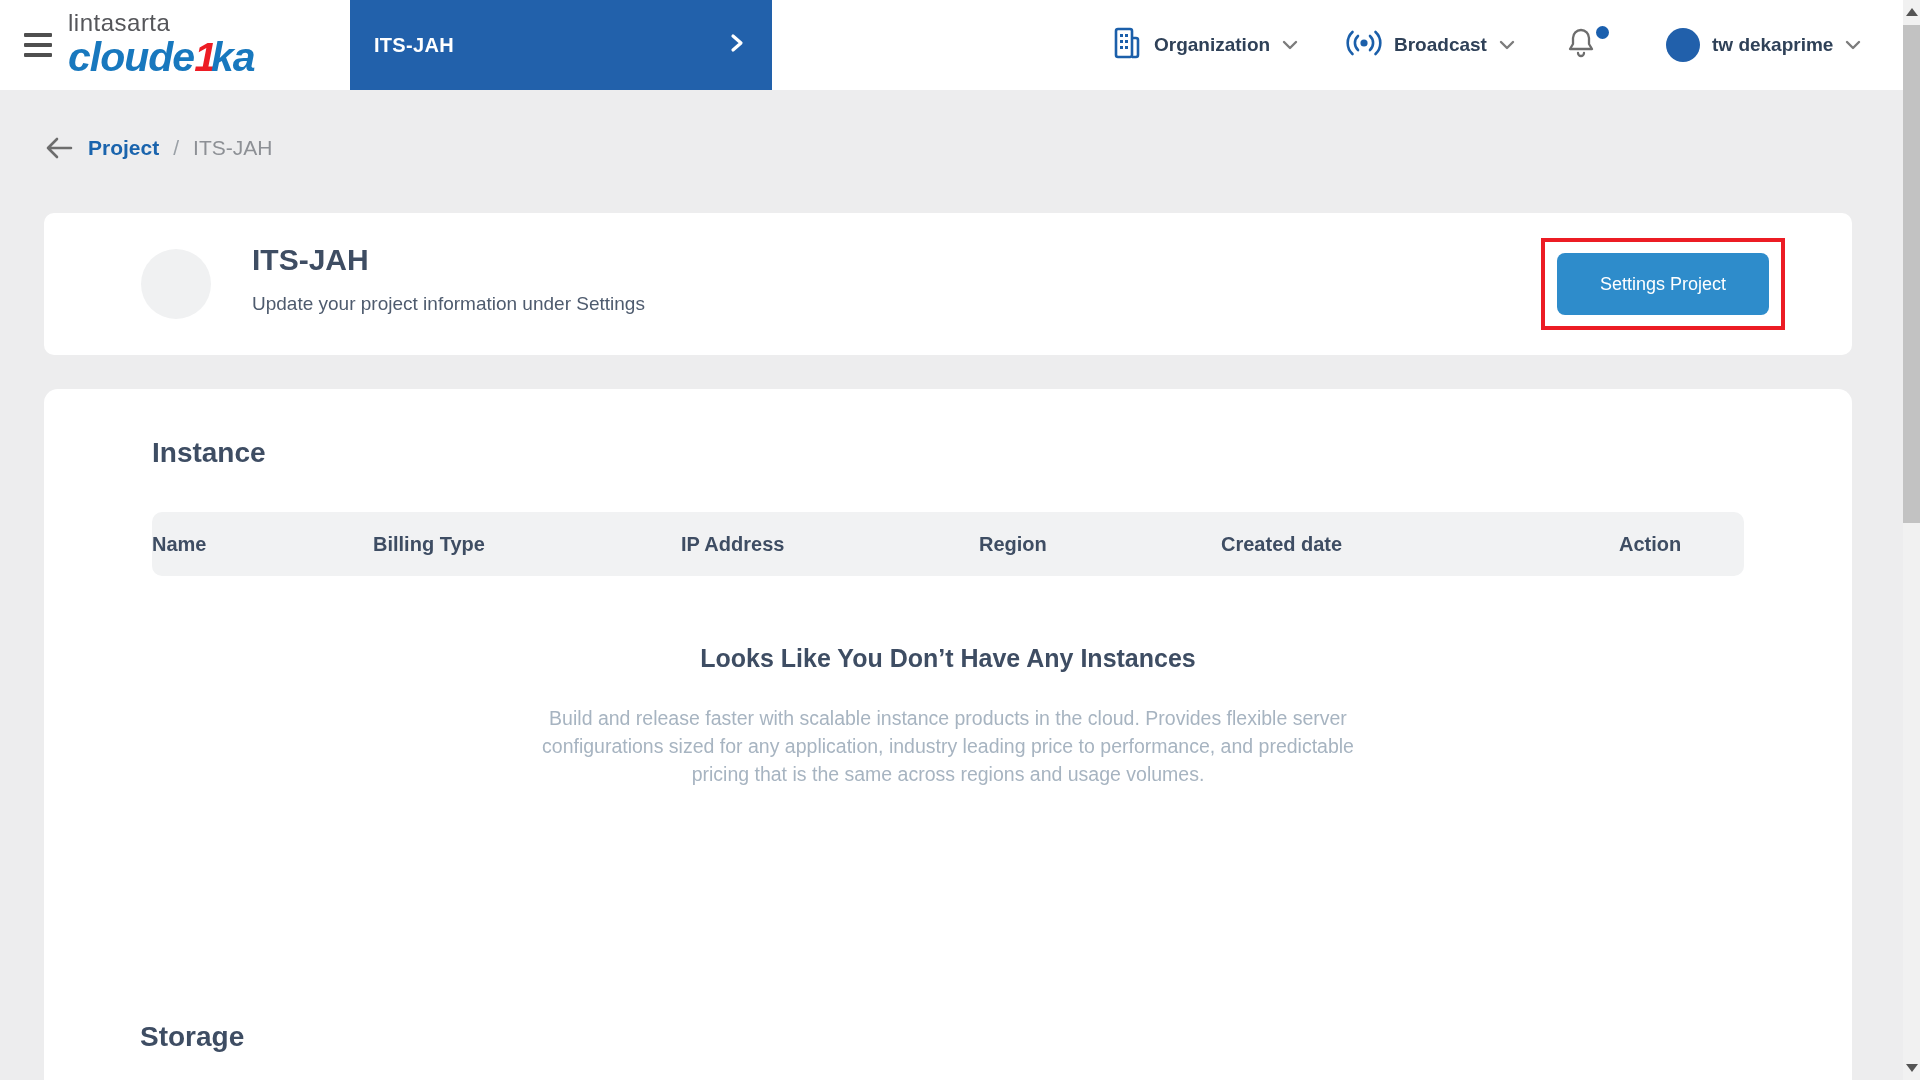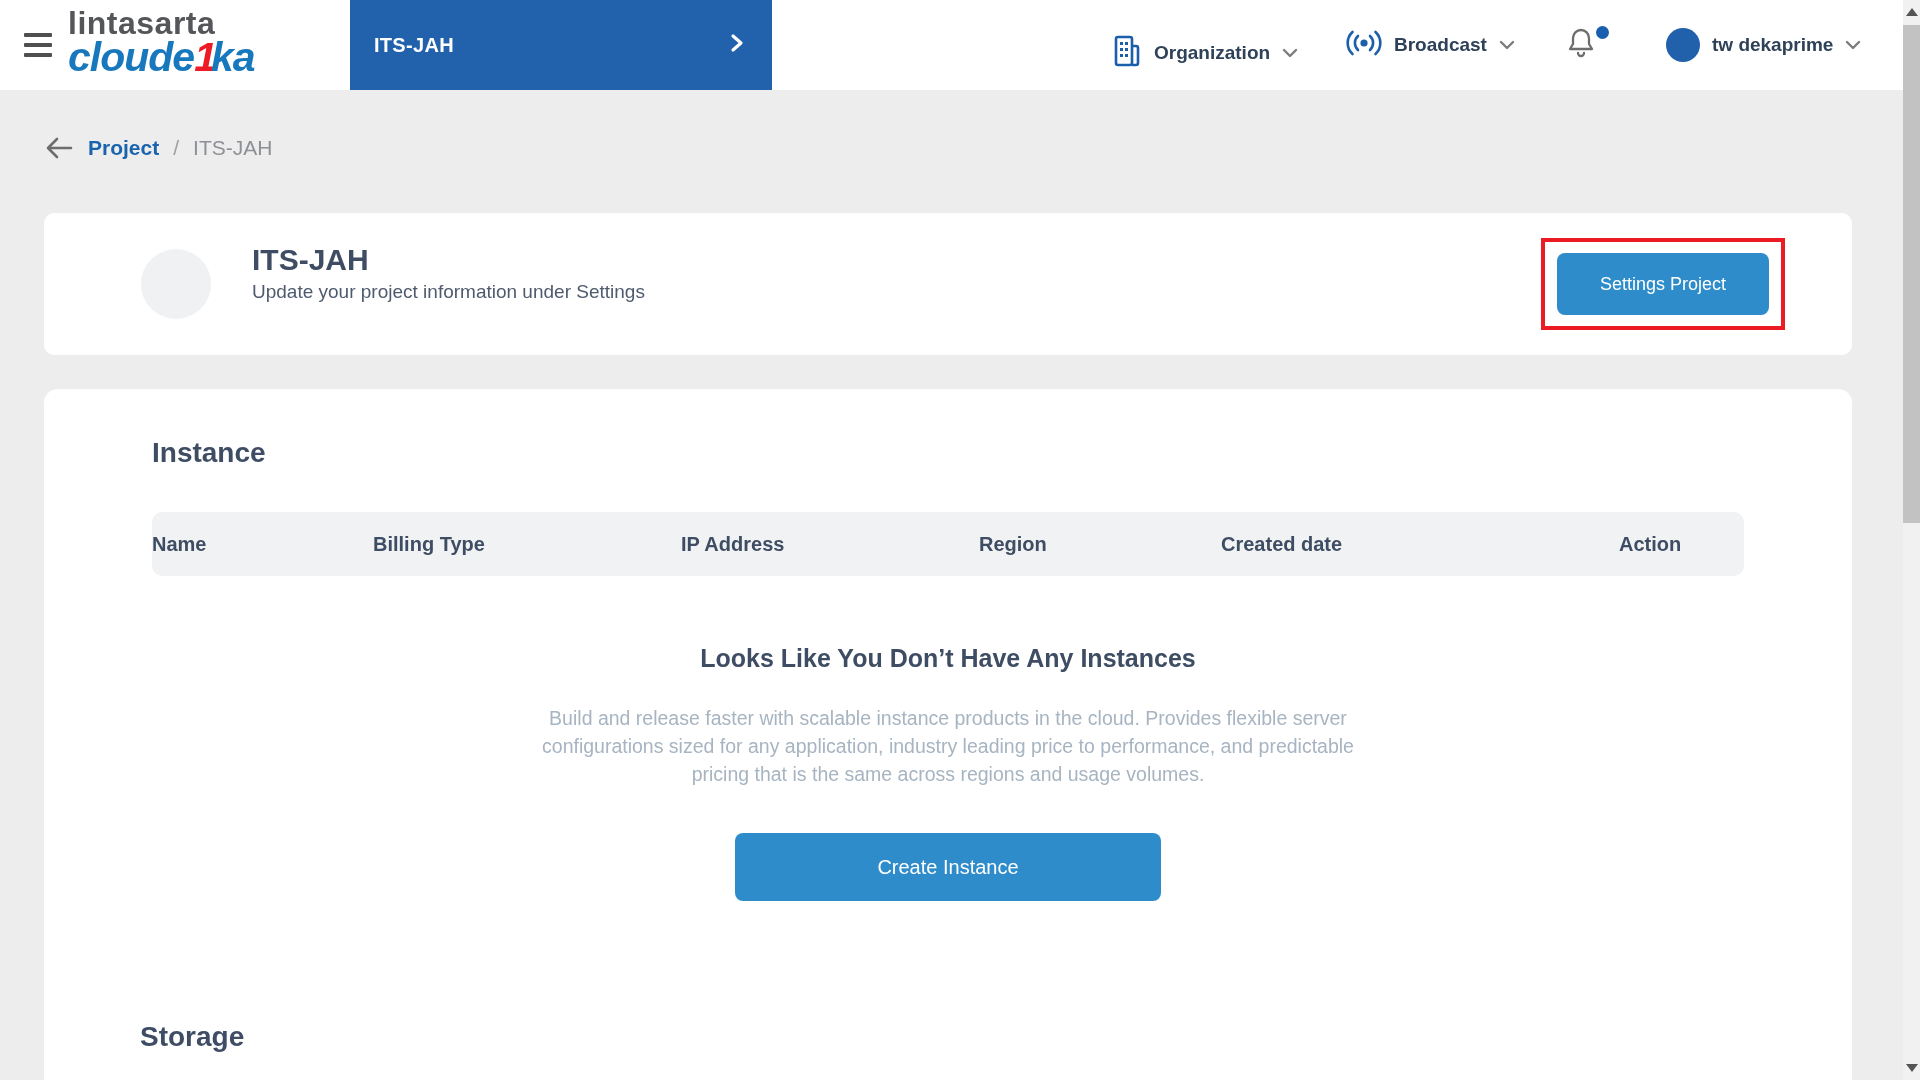--- a/index.html
+++ b/index.html
@@ -16,35 +16,35 @@
     position:absolute; left:0; top:0; width:1903px; height:90px;
     background:#ffffff; z-index:5;
   }
   .hamburger {
     position:absolute; left:24px; top:33px; width:30px; height:24px;
     display:flex; flex-direction:column; justify-content:space-between; cursor:pointer;
   }
   .hamburger span { display:block; width:28px; height:4px; background:#4f4f4f; border-radius:1px; }
 
   .brand { position:absolute; left:68px; top:10px; width:230px; }
-  .brand-top { font-size:32px; color:#55565a; letter-spacing:0.5px; line-height:26px;font-weight:bold; }
+  .brand-top { font-size:24px; color:#55565a; letter-spacing:0.5px; line-height:26px; }
   .brand-main { font-size:41px; font-weight:700; font-style:italic; color:#1878be; line-height:42px; letter-spacing:-1px; }
   .brand-main .red { color:#ed1c24; margin-right:-0.12em; }
 
   .project-switcher {
     position:absolute; left:350px; top:0; width:422px; height:90px;
     background:#2261ab; color:#ffffff; cursor:pointer;
     display:flex; align-items:center; justify-content:space-between;
     padding:0 28px 0 24px;
   }
   .project-switcher .label { font-size:20px; font-weight:700; letter-spacing:0.3px; }
 
   .top-item { position:absolute; top:0; height:90px; display:flex; align-items:center; gap:12px; cursor:pointer; }
   .top-item .lbl { font-size:19px; font-weight:700; color:#2f4158; }
-  .org-item { left:1112px;margin-top:8px; }
+  .org-item { left:1112px; }
   .broadcast-item { left:1346px; }
 
   .bell-wrap { position:absolute; left:1567px; top:26px; width:44px; height:40px; cursor:pointer; }
   .bell-dot { position:absolute; right:2px; top:0; width:13px; height:13px; border-radius:50%; background:#1a5fae; }
 
   .user-wrap { position:absolute; left:1666px; top:0; height:90px; display:flex; align-items:center; gap:12px; cursor:pointer; }
   .user-avatar { width:34px; height:34px; border-radius:50%; background:#2160ab; }
   .user-name { font-size:19px; font-weight:700; color:#2f4158; }
 
   
@@ -59,21 +59,21 @@
   
   .project-card {
     position:absolute; left:44px; top:213px; width:1808px; height:142px;
     background:#ffffff; border-radius:10px;
   }
   .proj-avatar {
     position:absolute; left:97px; top:36px; width:70px; height:70px;
     border-radius:50%; background:#f0f1f2;
   }
   .proj-title { position:absolute; left:208px; top:30px; font-size:30px; font-weight:700; color:#3e4d63; }
-  .proj-sub { position:absolute; left:208px; top:68px; font-size:19px; color:#4e5b6e; }
+  .proj-sub { position:absolute; left:208px; top:80px; font-size:19px; color:#4e5b6e; }
 
   .annotation-box {
     position:absolute; left:1497px; top:25px; width:244px; height:92px;
     border:4px solid #ec1c24;
     display:flex; align-items:center; justify-content:center;
   }
   .btn-blue {
     background:#2e8ccb; color:#ffffff; border:none; border-radius:8px;
     font-family:inherit; font-weight:400; cursor:pointer;
   }
@@ -242,21 +242,20 @@
     <span class="th">Name</span>
     <span class="th">Billing Type</span>
     <span class="th">IP Address</span>
     <span class="th">Region</span>
     <span class="th">Created date</span>
     <span class="th">Action</span>
   </div>
 
   <div class="empty-title">Looks Like You Don’t Have Any Instances</div>
   <p class="empty-desc">Build and release faster with scalable instance products in the cloud. Provides flexible server configurations sized for any application, industry leading price to performance, and predictable pricing that is the same across regions and usage volumes.</p>
-  <button class="btn-blue create-btn">Create Instance</button>
 
   <h2 class="section-heading storage-heading">Storage</h2>
 </section>
 
 <div class="scrollbar">
   <div class="sb-arrow-up"></div>
   <div class="sb-thumb"></div>
   <div class="sb-arrow-down"></div>
 </div>
 

